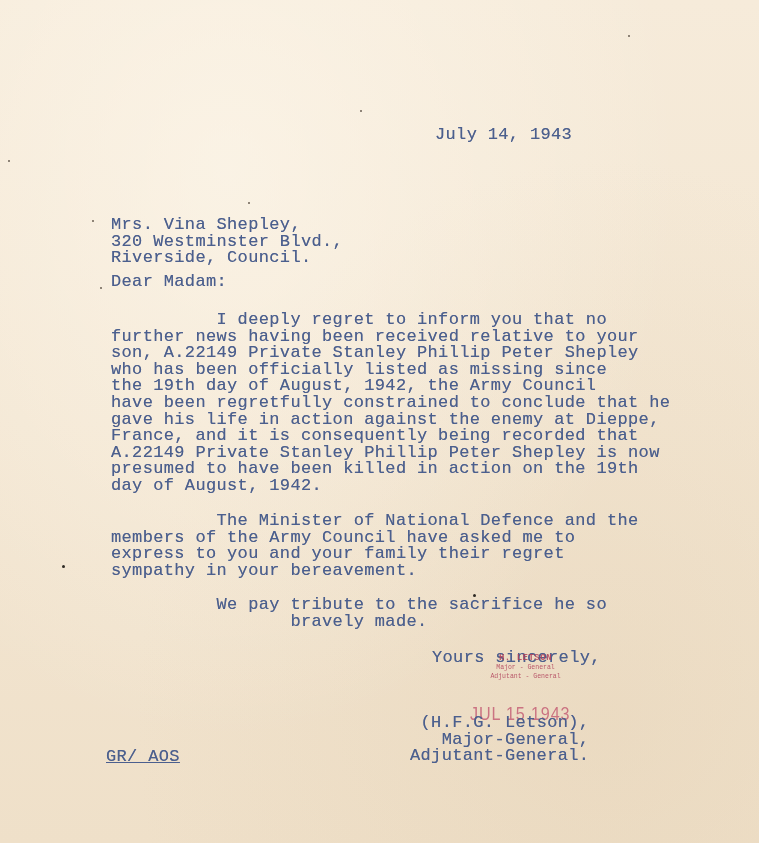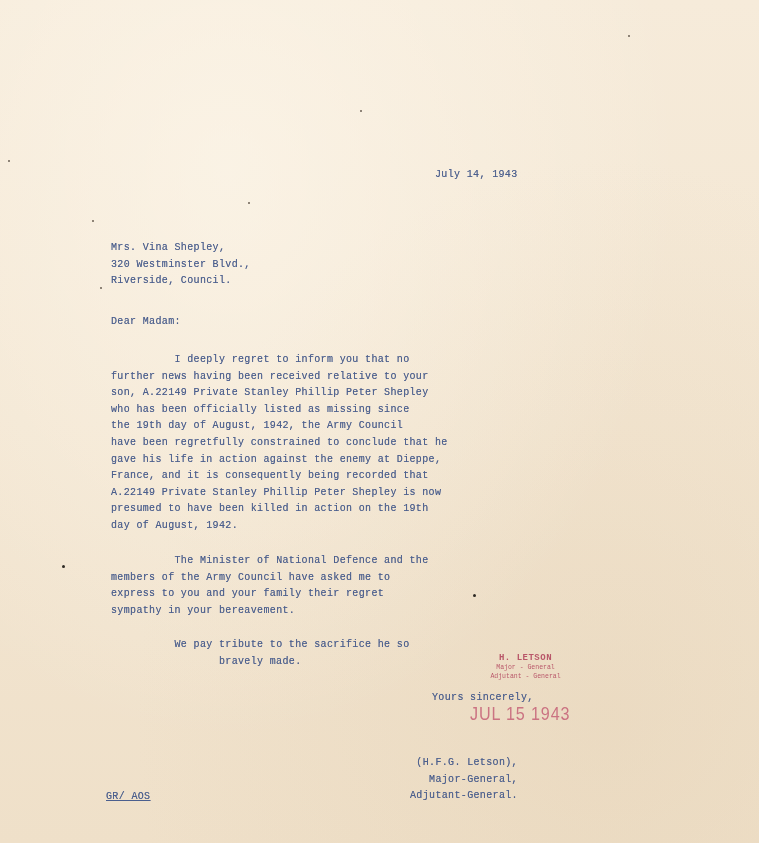--- a/index.html
+++ b/index.html
@@ -18,30 +18,29 @@
     height: 843px;
     background:
       radial-gradient(ellipse at 30% 20%, rgba(255,250,240,0.55) 0%, rgba(255,250,240,0) 60%),
       radial-gradient(ellipse at 80% 85%, rgba(225,205,175,0.35) 0%, rgba(225,205,175,0) 55%),
       linear-gradient(180deg, #f6ebda 0%, #f3e6d2 50%, #efe0c9 100%);
     font-family: "Liberation Mono", "DejaVu Sans Mono", monospace;
     color: #4a5f8c;
   }
   .type {
     position: absolute;
-    font-size: 10px;
+    font-size: 17px;
     line-height: 16.6px;
     letter-spacing: 0.35px;
     white-space: pre;
     color: #4b5f8e;
     text-shadow: 0 0 0.6px rgba(60,80,130,0.6);
-    margin-top: 40px;
   }
   .date { left: 435px; top: 127px; }
-  .address { left: 111px; top: 200px; }
+  .address { left: 111px; top: 217px; }
   .salutation { left: 111px; top: 274px; }
   .para1 { left: 111px; top: 312px; }
   .para2 { left: 111px; top: 513px; }
   .para3 { left: 111px; top: 597px; text-align: center; }
   .closing { left: 432px; top: 650px; }
   .sig-block { left: 410px; top: 715px; text-align: right; }
   .initials { left: 106px; top: 749px; text-decoration: underline; }
 
   .stamp-sig {
     position: absolute;

